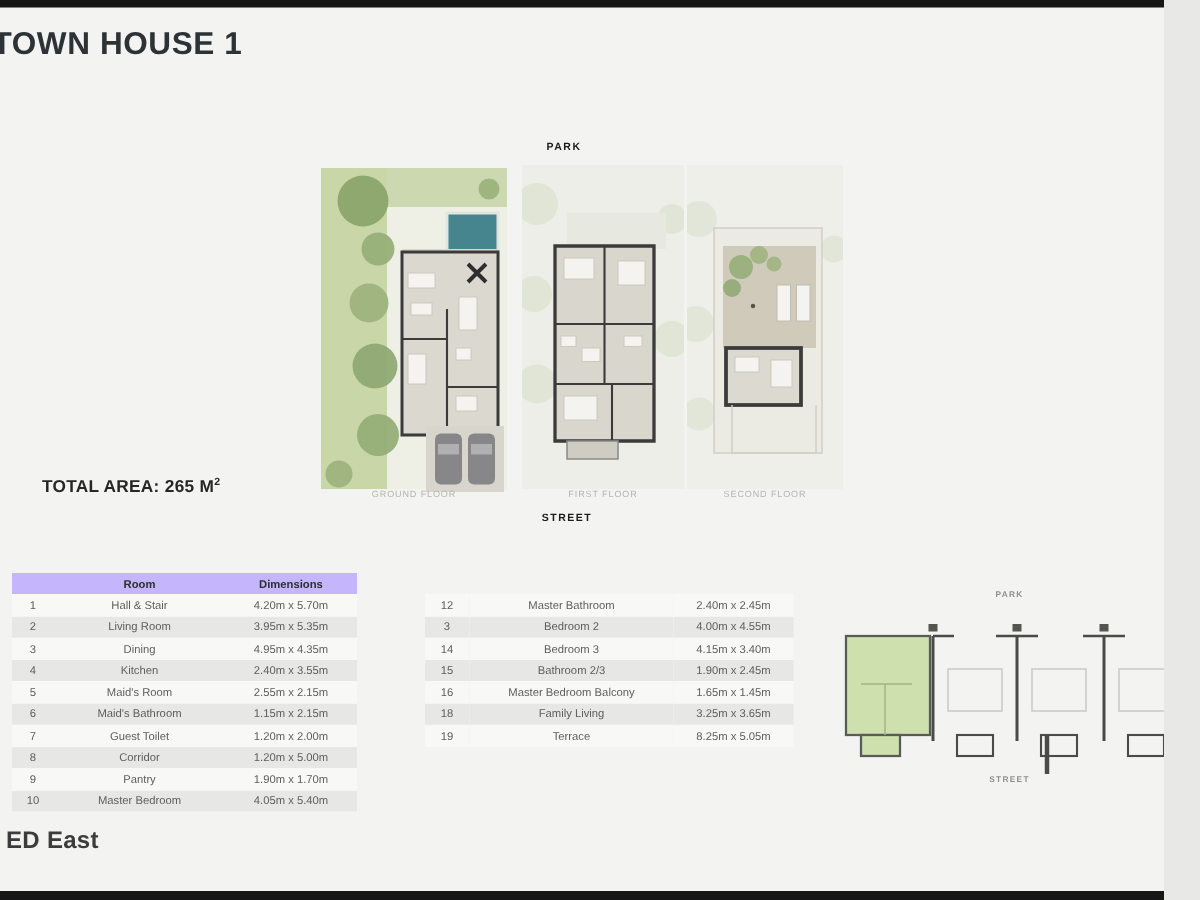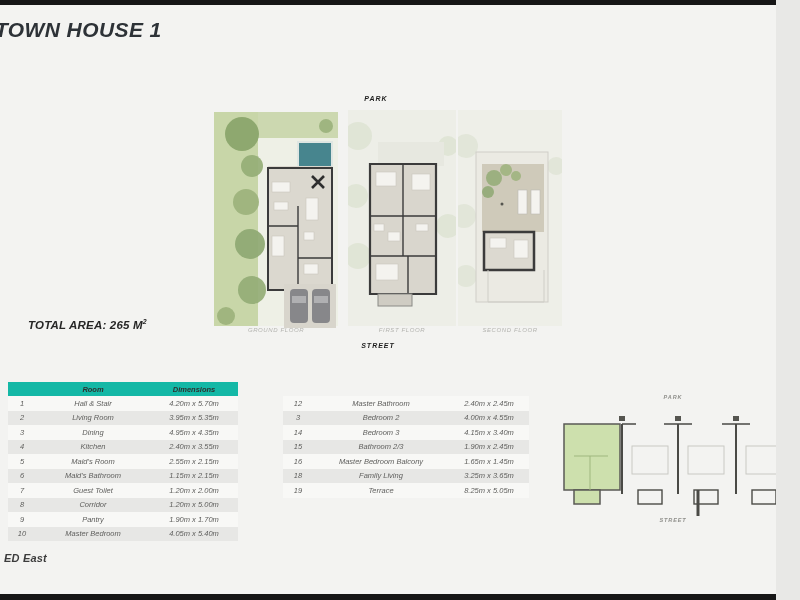--- a/index.html
+++ b/index.html
@@ -1,19 +1,19 @@
 <!DOCTYPE html>
 <html><head>
 <meta charset="utf-8">
 <style>
   * { margin:0; padding:0; box-sizing:border-box; }
   html,body { background:#e8e8e6; }
   .canvas {
     position:relative; width:776px; height:600px; background:#f3f3f1;
-    overflow:hidden; font-family:"Liberation Sans", sans-serif;font-style:italic;
+    overflow:hidden; font-family:"Liberation Sans", sans-serif;
   }
   .top-bar    { position:absolute; left:0; top:0; width:800px; height:5px; background:#161616; }
   .bottom-bar { position:absolute; left:0; top:594px; width:800px; height:6px; background:#161616; }
   .title {
     position:absolute; left:-5px; top:18px; font-size:21px; font-weight:bold;
     color:#2d3237; letter-spacing:.4px; white-space:nowrap;
   }
   .tiny-label {
     position:absolute; font-size:7px; font-weight:bold; color:#1c1c1c;
     letter-spacing:1px; text-align:center;
@@ -32,41 +32,41 @@
   .total-area {
     position:absolute; left:28px; top:318px; font-size:11.5px; font-weight:bold;
     color:#262626; letter-spacing:.2px;
   }
   .total-area sup { font-size:7px; }
   table.room-table {
     position:absolute; border-collapse:collapse; table-layout:fixed;
     font-size:7.5px; color:#5e5e5c;
   }
   .room-table td, .room-table th { height:14.5px; text-align:center; padding:0 2px; overflow:hidden; white-space:nowrap; }
-  .room-table thead th { background:#14b8a6; color:#2f2f2f; font-weight:bold; height:14px; font-size:7.5px; }
+  .room-table thead th { background:#c4b5fd; color:#2f2f2f; font-weight:bold; height:14px; font-size:7.5px; }
   .room-table tbody tr:nth-child(odd) td  { background:#f8f8f6; }
   .room-table tbody tr:nth-child(even) td { background:#e7e7e5; }
   .left-table  { left:8px;   top:382px; width:230px; }
   .right-table { left:283px; top:396px; width:246px; }
   .left-table  .col-num  { width:28px; }
   .left-table  .col-room { width:114px; }
   .left-table  .col-dim  { width:88px; }
   .right-table .col-num  { width:30px; }
   .right-table .col-room { width:136px; }
   .right-table .col-dim  { width:80px; }
   .site-plan { position:absolute; left:560px; top:386px; width:240px; height:154px; }
   .site-plan svg { position:absolute; left:0; top:0; }
   .site-park, .site-street {
     position:absolute; left:0; right:14px; text-align:center;
     font-size:5.5px; font-weight:bold; color:#8f8f8b; letter-spacing:.9px;
   }
   .site-park   { top:8px; }
   .site-street { top:131px; }
   .footer-text {
-    position:absolute; left:4px; top:552px; font-size:11px; font-weight:bold;
+    position:absolute; left:4px; top:552px; font-size:16px; font-weight:bold;
     color:#3c3c3c; letter-spacing:.2px;
   }
 </style>
 </head>
 <body>
 
 <div class="canvas">
   <div class="top-bar"></div>
 
   <h1 class="title">TOWN HOUSE 1</h1>

